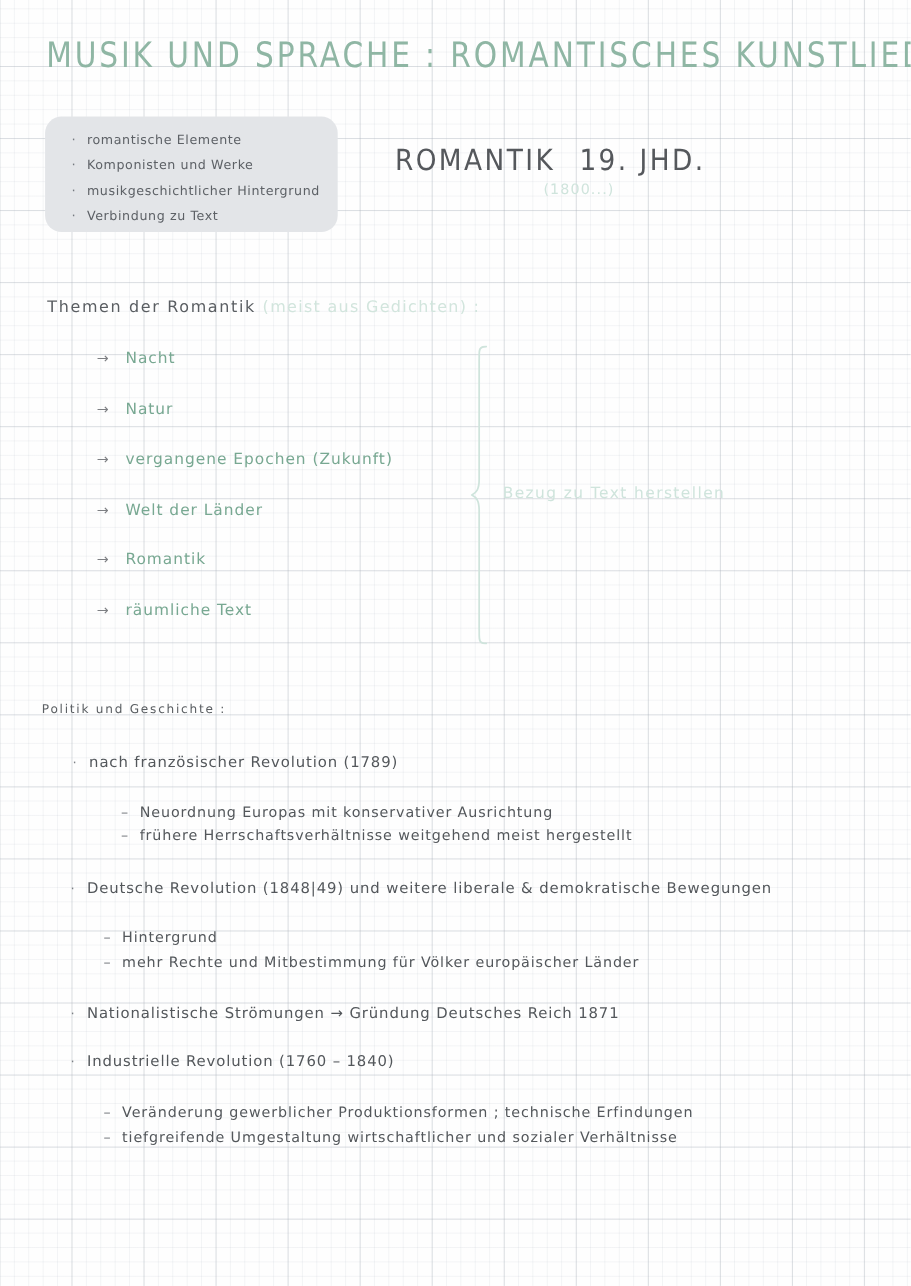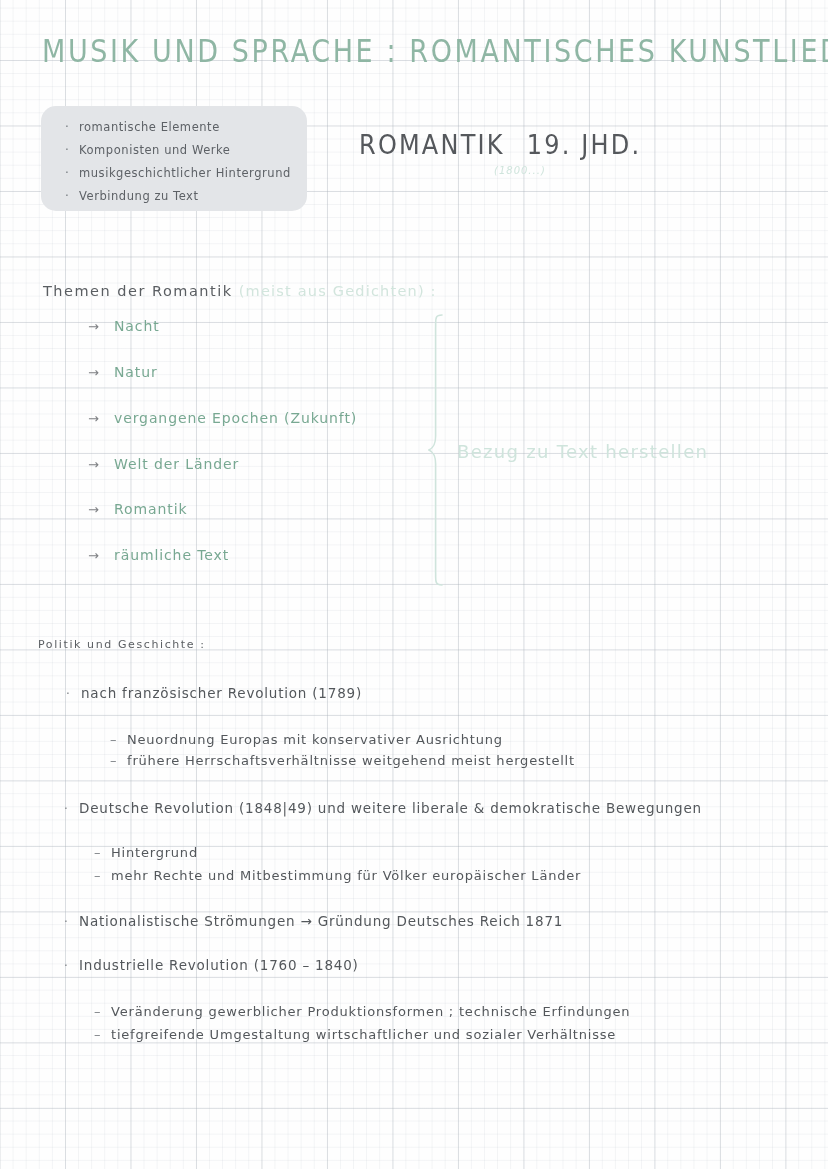--- a/index.html
+++ b/index.html
@@ -84,36 +84,34 @@
     color: #55585c;
     white-space: nowrap;
     transform: scaleY(1.1);
     transform-origin: left top;
   }
   .romantik .gap { display: inline-block; width: 22px; }
   .romantik-sub {
     position: absolute;
     left: 494px;
     top: 165px;
-    font-size: 10px;
+    font-size: 13px;
     letter-spacing: 1px;
     color: #cfe4dc;
-    font-style: italic;
   }
 
   
   .sec-themen {
     position: absolute;
     left: 43px;
     top: 272px;
     font-size: 14.5px;
     letter-spacing: 1.5px;
     color: #5a5e62;
     white-space: nowrap;
-    margin-top: 11px;
   }
   .sec-themen .paren {
     color: #d2e5dd;
     letter-spacing: 1.2px;
   }
   .sec-politik {
     position: absolute;
     left: 38px;
     top: 638px;
     font-size: 11px;
@@ -145,21 +143,21 @@
     left: 428px;
     top: 314px;
     width: 22px;
     height: 272px;
   }
   .brace svg { display: block; }
   .brace-label {
     position: absolute;
     left: 457px;
     top: 441px;
-    font-size: 18px;
+    font-size: 14px;
     letter-spacing: 1.3px;
     color: #cfe4dc;
     white-space: nowrap;
   }
 
   
   .p-bullet {
     position: absolute;
     font-size: 13.5px;
     letter-spacing: 0.8px;

